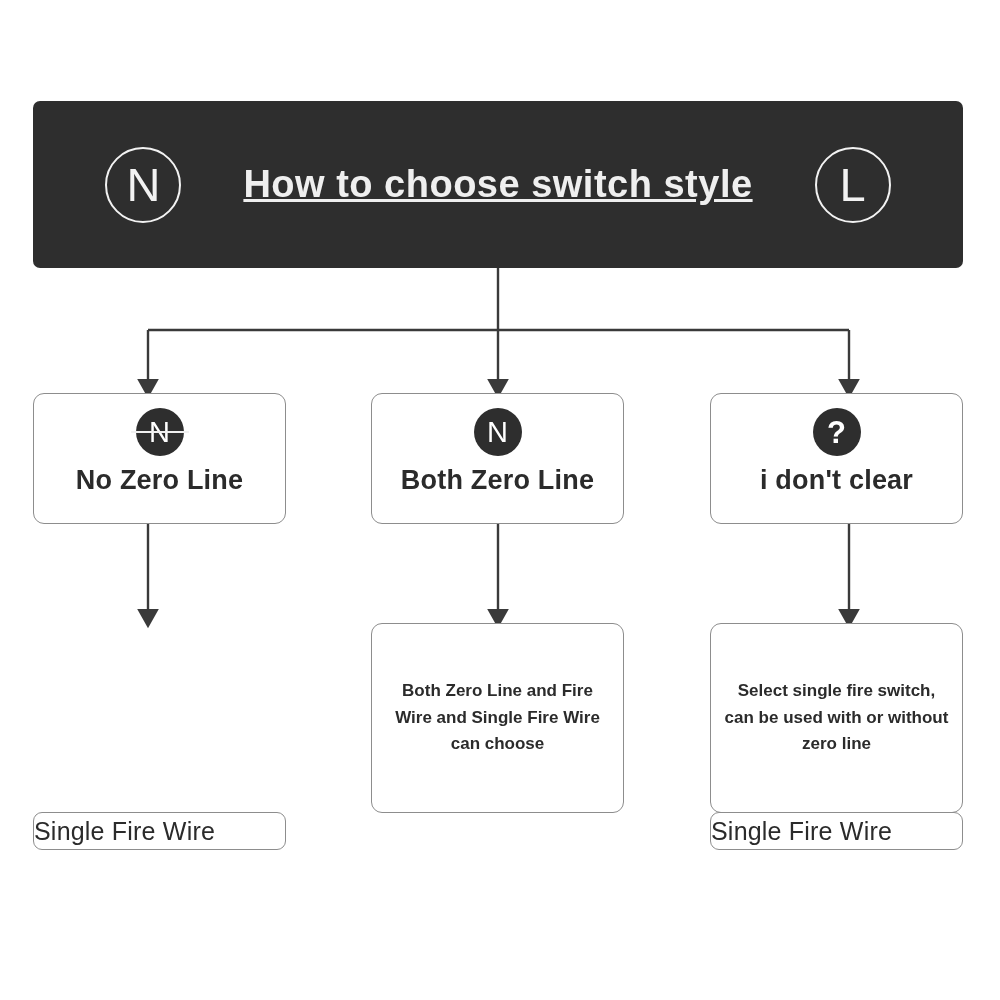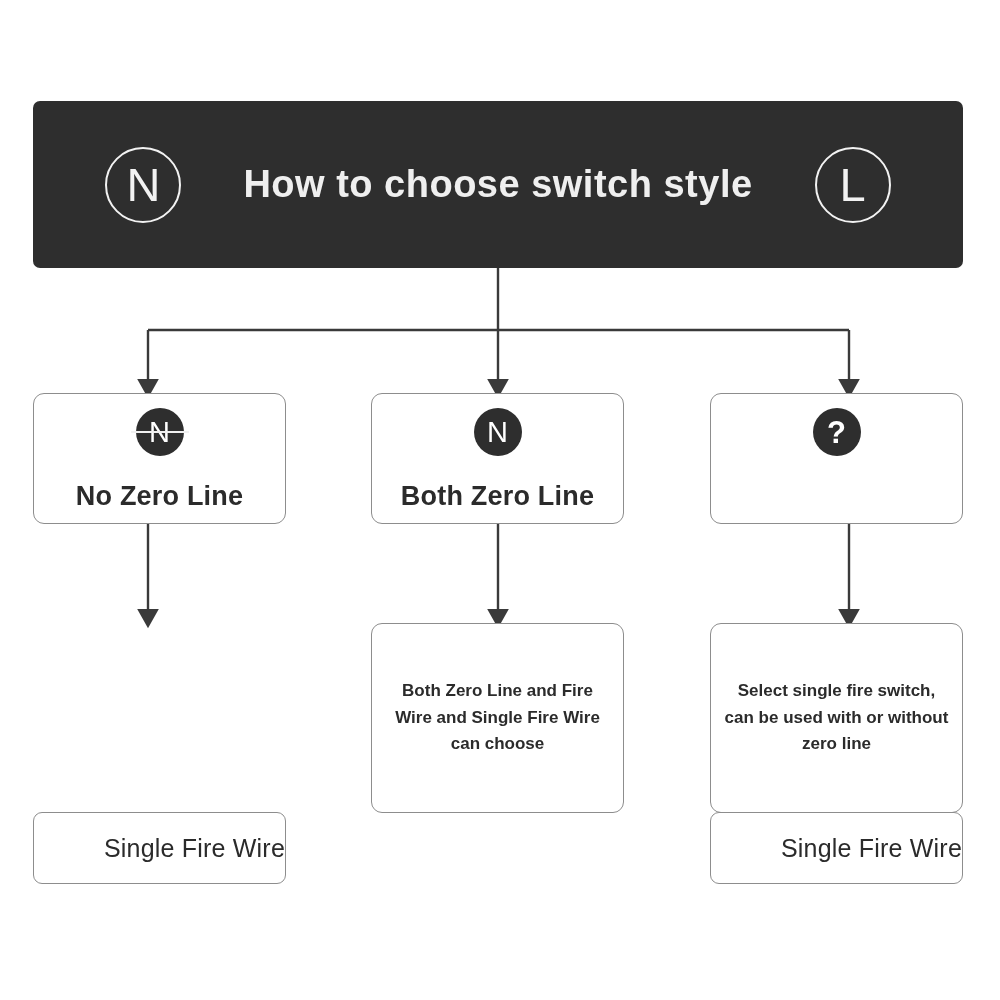--- a/index.html
+++ b/index.html
@@ -46,20 +46,21 @@
     line-height: 1;
     flex: 0 0 auto;
   }
   .hdr-title {
     color: #efefef;
     font-size: 38px;
     font-weight: 700;
     letter-spacing: 0.5px;
     white-space: nowrap;
     margin: 0 62px;
+    text-decoration: underline;
   }
 
   
   #connectors {
     position: absolute;
     left: 0;
     top: 0;
     width: 1000px;
     height: 1000px;
     pointer-events: none;
@@ -103,21 +104,21 @@
   .badge .strike {
     position: absolute;
     left: -5px;
     right: -5px;
     top: 50%;
     height: 2.5px;
     margin-top: -1.2px;
     background: #f0f0f0;
   }
   .decision-label {
-    margin-top: 25px;
+    margin-top: 9px;
     font-size: 27px;
     font-weight: 700;
     color: #2b2b2b;
     white-space: nowrap;
     letter-spacing: 0.2px;
   }
 
   
   .result-box {
     position: absolute;
@@ -142,28 +143,28 @@
     font-weight: 700;
     color: #2b2b2b;
     text-align: center;
     line-height: 1.55;
   }
 
   .result-footer {
     position: absolute;
     top: 812px;
     width: 253px;
-    height: 72px;
+    height: 38px;
     background: #ffffff;
     border: 1.6px solid #8d8d8d;
     border-radius: 9px;
     box-sizing: border-box;
     display: flex;
     align-items: center;
-    justify-content: flex-end;
+    justify-content: flex-start;
   }
   .result-footer.col1 { left: 33px; }
   .result-footer.col2 { left: 371px; }
   .result-footer.col3 { left: 710px; }
 
   .footer-label {
     font-size: 25px;
     font-weight: 400;
     color: #2b2b2b;
     white-space: nowrap;
@@ -217,20 +218,21 @@
     <div class="badge">
       <span>N</span>
     </div>
     <div class="decision-label">Both Zero Line</div>
   </div>
 
   <div class="decision-box col3">
     <div class="badge qmark">
       <span>?</span>
     </div>
+    <div class="decision-label">i don't clear</div>
   </div>
 
   <div class="result-box col2">
     <div class="result-desc">Both Zero Line and Fire Wire and Single Fire Wire can choose</div>
   </div>
   <div class="result-box col3">
     <div class="result-desc">Select single fire switch, can be used with or without zero line</div>
   </div>
 
   <div class="result-footer col1">

